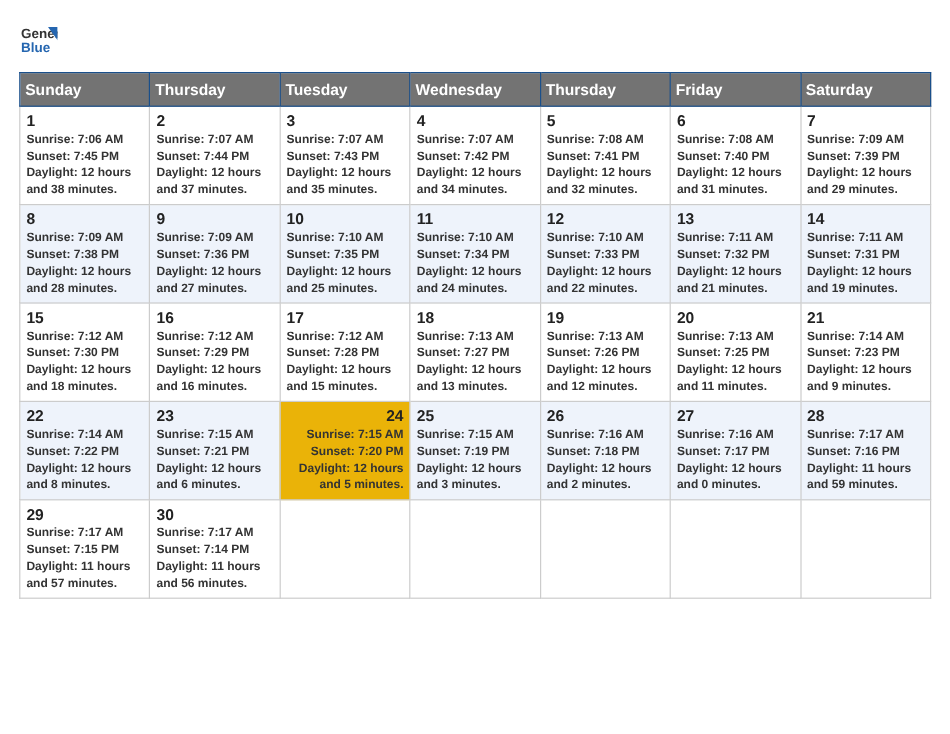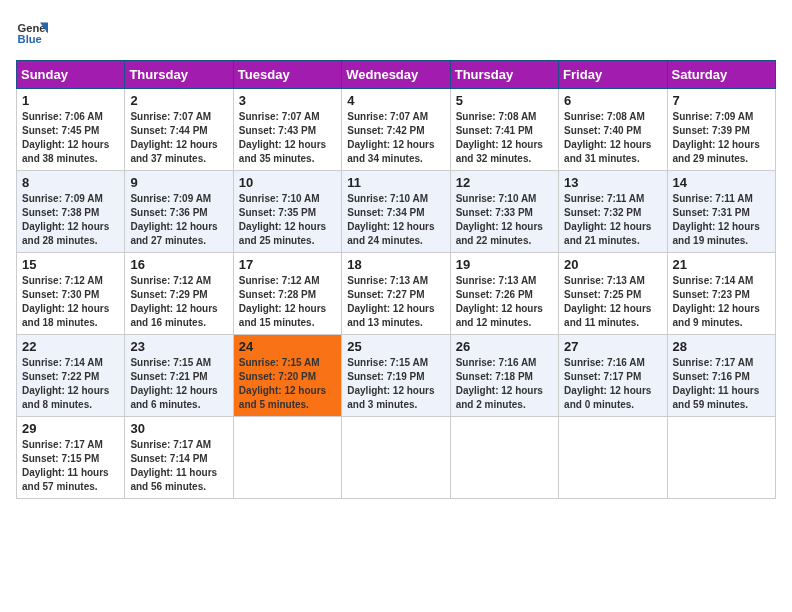--- a/index.html
+++ b/index.html
@@ -36,21 +36,21 @@
     .location {
       font-size: 16px;
       color: #555;
     }
     .calendar {
       width: 100%;
       border-collapse: collapse;
       font-size: 11px;
     }
     .calendar th {
-      background-color: #a21caf;
+      background-color: #737373;
       color: #fff;
       padding: 6px 4px;
       text-align: left;
       font-size: 13px;
       font-weight: bold;
       border: 1px solid #1a4f8a;
     }
     .calendar td {
       border: 1px solid #ccc;
       vertical-align: top;
@@ -203,21 +203,21 @@
       </tr>
       <tr>
         <td style="background-color: rgb(238, 243, 251);">
           <span class="day-num">22</span>
           <div class="day-info">Sunrise: 7:14 AM<br>Sunset: 7:22 PM<br>Daylight: 12 hours and 8 minutes.</div>
         </td>
         <td style="background-color: rgb(238, 243, 251);">
           <span class="day-num">23</span>
           <div class="day-info">Sunrise: 7:15 AM<br>Sunset: 7:21 PM<br>Daylight: 12 hours and 6 minutes.</div>
         </td>
-        <td style="background-color: #f97316;">
+        <td style="background-color: #eab308; text-align: right;">
           <span class="day-num">24</span>
           <div class="day-info">Sunrise: 7:15 AM<br>Sunset: 7:20 PM<br>Daylight: 12 hours and 5 minutes.</div>
         </td>
         <td style="background-color: rgb(238, 243, 251);">
           <span class="day-num">25</span>
           <div class="day-info">Sunrise: 7:15 AM<br>Sunset: 7:19 PM<br>Daylight: 12 hours and 3 minutes.</div>
         </td>
         <td style="background-color: rgb(238, 243, 251);">
           <span class="day-num">26</span>
           <div class="day-info">Sunrise: 7:16 AM<br>Sunset: 7:18 PM<br>Daylight: 12 hours and 2 minutes.</div>

